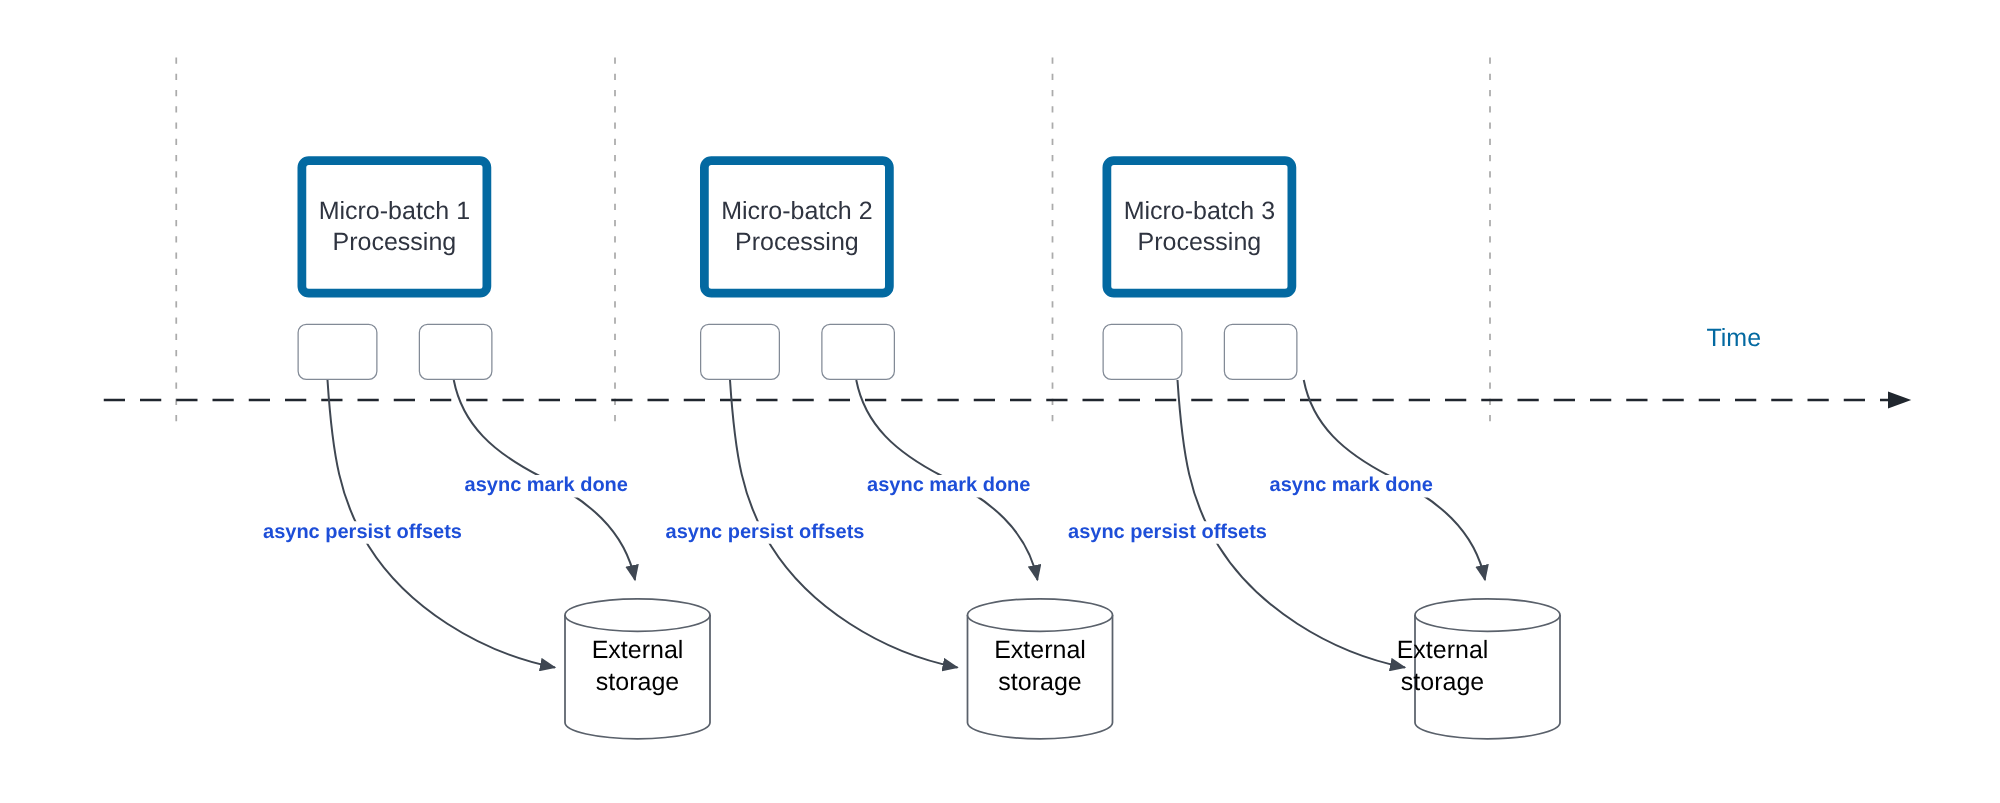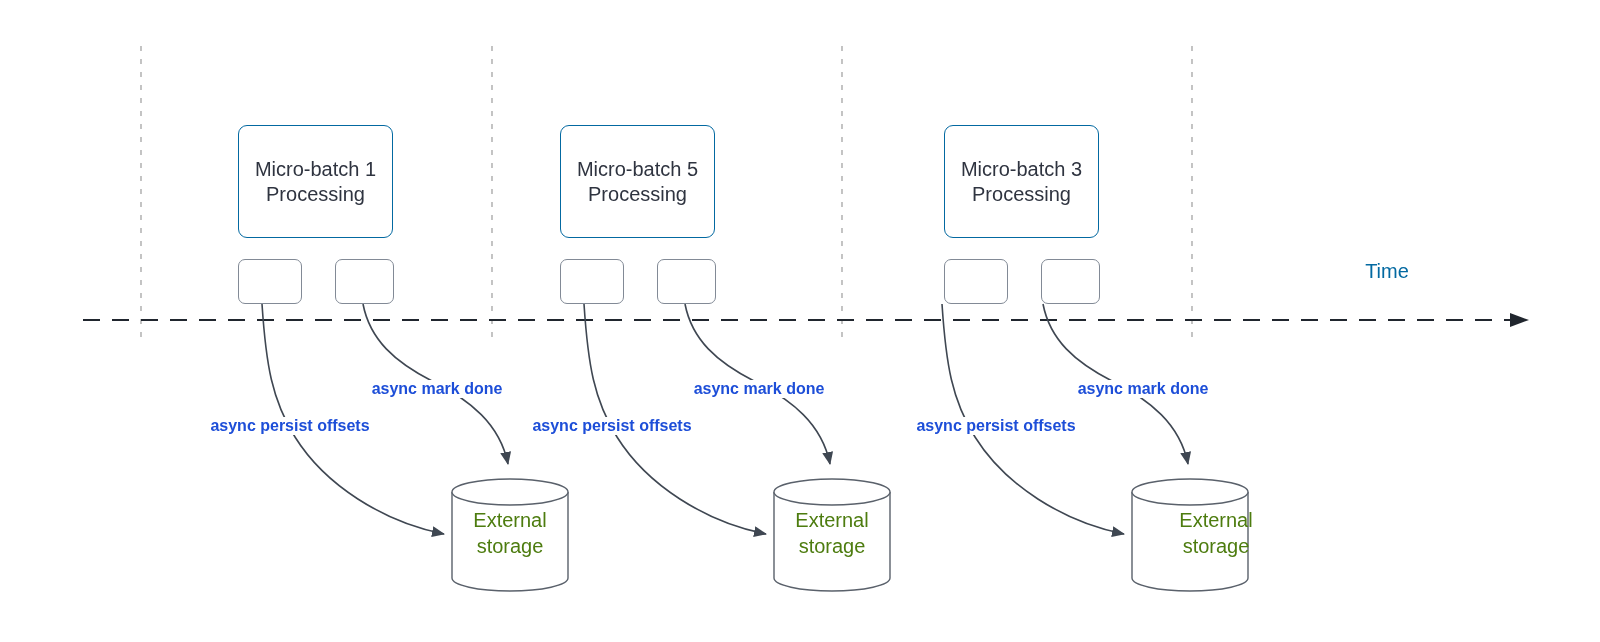--- a/index.html
+++ b/index.html
@@ -12,21 +12,21 @@
 
   .gridline { stroke: #ababab; stroke-width: 1.4; stroke-dasharray: 5 8; fill: none; }
   .timeline { stroke: #20262e; stroke-width: 2; stroke-dasharray: 17 12; fill: none; }
   .curve    { stroke: #3f4752; stroke-width: 1.6; fill: none; }
   .cyl-body, .cyl-top { stroke: #5a616b; stroke-width: 1.4; fill: #ffffff; }
 
   .group { position: absolute; top: 0; width: 340px; height: 642px; pointer-events: none; }
 
   .main-box {
     position: absolute; left: 0; top: 125px; width: 155px; height: 113px;
-    border: 1px solid #0369a1; border-radius: 9px; background: #ffffff;
+    border: 7px solid #0369a1; border-radius: 9px; background: #ffffff;
     display: flex; align-items: center; justify-content: center;
     font-size: 20px; line-height: 25px; color: #2f3440; text-align: center;
     white-space: pre-line;
   }
   .port {
     position: absolute; top: 259px; height: 45px;
     border: 1px solid #828a96; border-radius: 7px; background: #ffffff;
   }
   .port-a { left: 0; width: 64px; }
   .port-b { left: 97px; width: 59px; }
@@ -34,21 +34,21 @@
   .edge-label {
     position: absolute; transform: translateX(-50%);
     font-size: 16px; font-weight: bold; color: #1d4ed8;
     white-space: nowrap; background: #ffffff; padding: 0 3px;
   }
   .persist-label { left: 52px; top: 417px; }
   .mark-label   { left: 199px; top: 380px; }
 
   .cyl-label {
     position: absolute; left: 214px; top: 507px; width: 116px;
-    font-size: 20px; line-height: 26px; color: #4d7c0f; text-align: center;
+    font-size: 20px; line-height: 26px; color: #000000; text-align: center;
     white-space: pre-line;
   }
 
   .time-label {
     position: absolute; left: 1387px; top: 260px; transform: translateX(-50%);
     font-size: 20px; color: #0369a1; white-space: nowrap;
   }
 </style>
 </head>
 <body>
@@ -99,31 +99,31 @@
 Processing</div>
     <div class="port port-a"></div>
     <div class="port port-b"></div>
     <div class="edge-label persist-label">async persist offsets</div>
     <div class="edge-label mark-label">async mark done</div>
     <div class="cyl-label">External
 storage</div>
   </div>
 
   <div class="group" style="left:560px">
-    <div class="main-box">Micro-batch 5
+    <div class="main-box">Micro-batch 2
 Processing</div>
     <div class="port port-a"></div>
     <div class="port port-b"></div>
     <div class="edge-label persist-label">async persist offsets</div>
     <div class="edge-label mark-label">async mark done</div>
     <div class="cyl-label">External
 storage</div>
   </div>
 
-  <div class="group" style="left:944px">
+  <div class="group" style="left:882px">
     <div class="main-box">Micro-batch 3
 Processing</div>
     <div class="port port-a"></div>
     <div class="port port-b"></div>
     <div class="edge-label persist-label">async persist offsets</div>
     <div class="edge-label mark-label">async mark done</div>
     <div class="cyl-label">External
 storage</div>
   </div>
 

